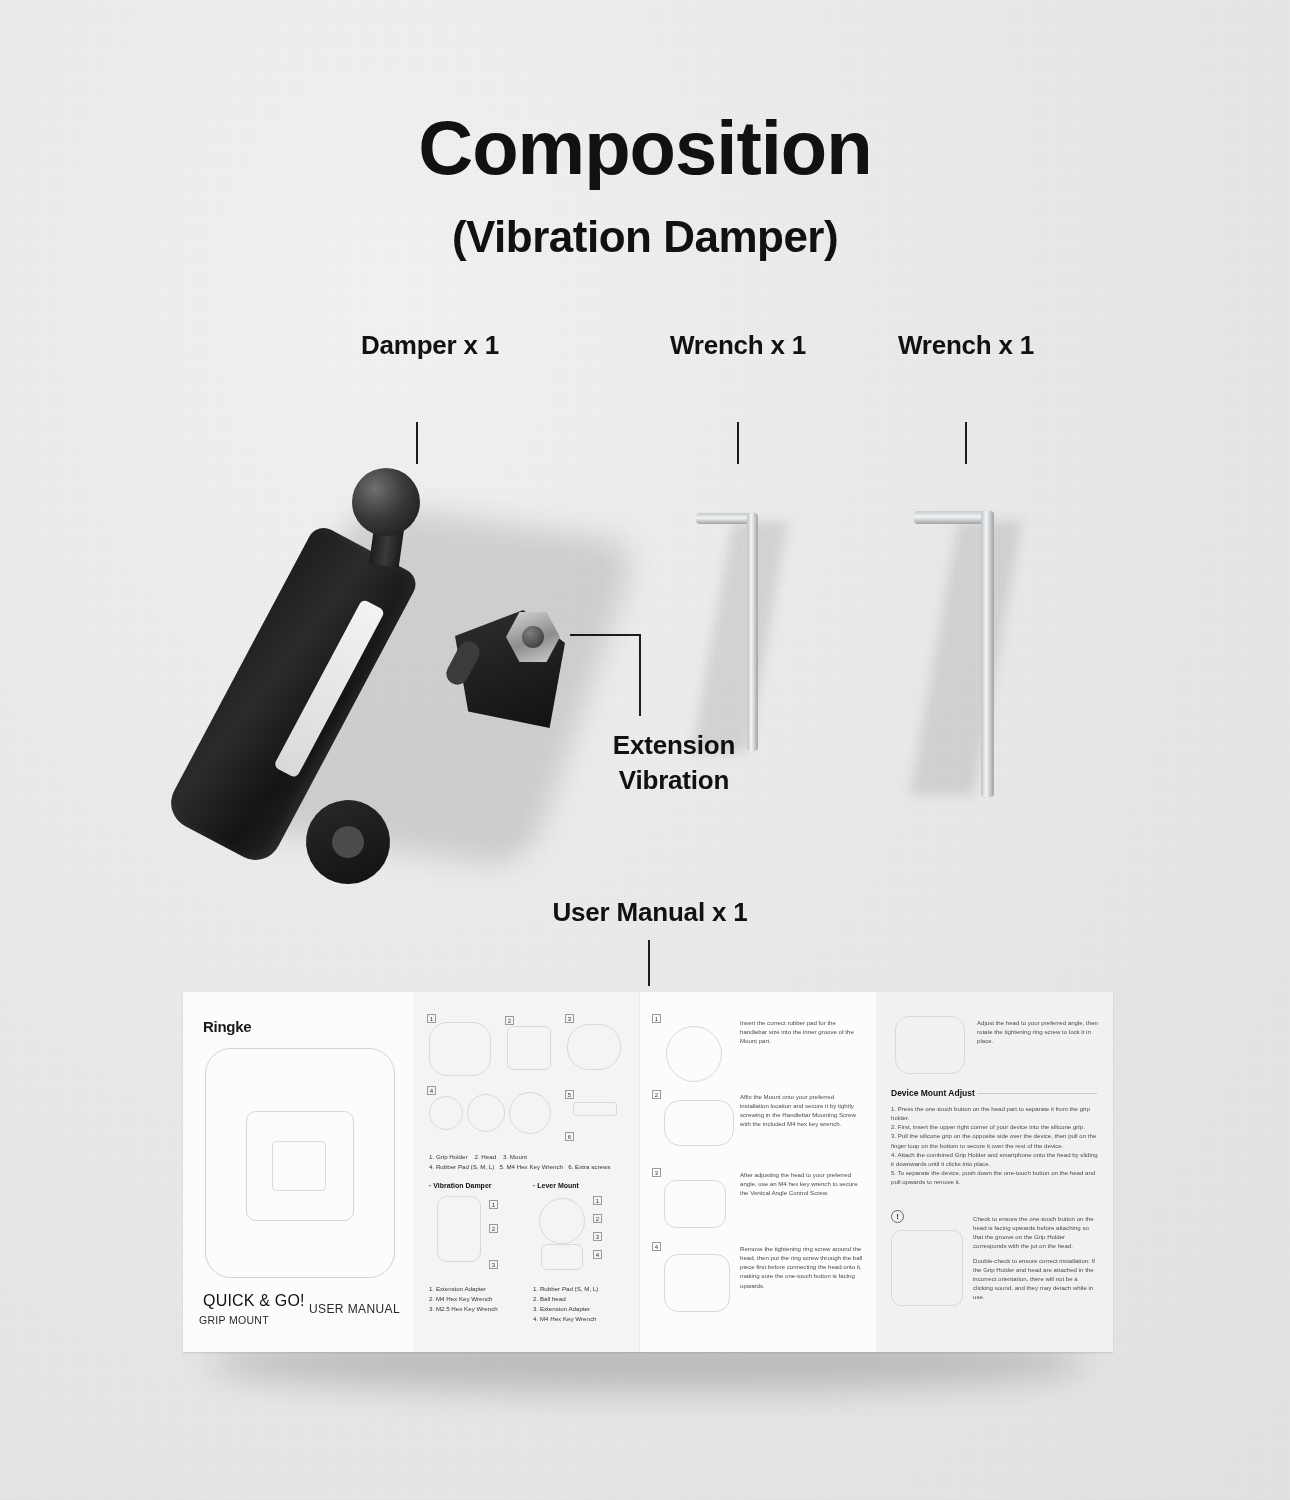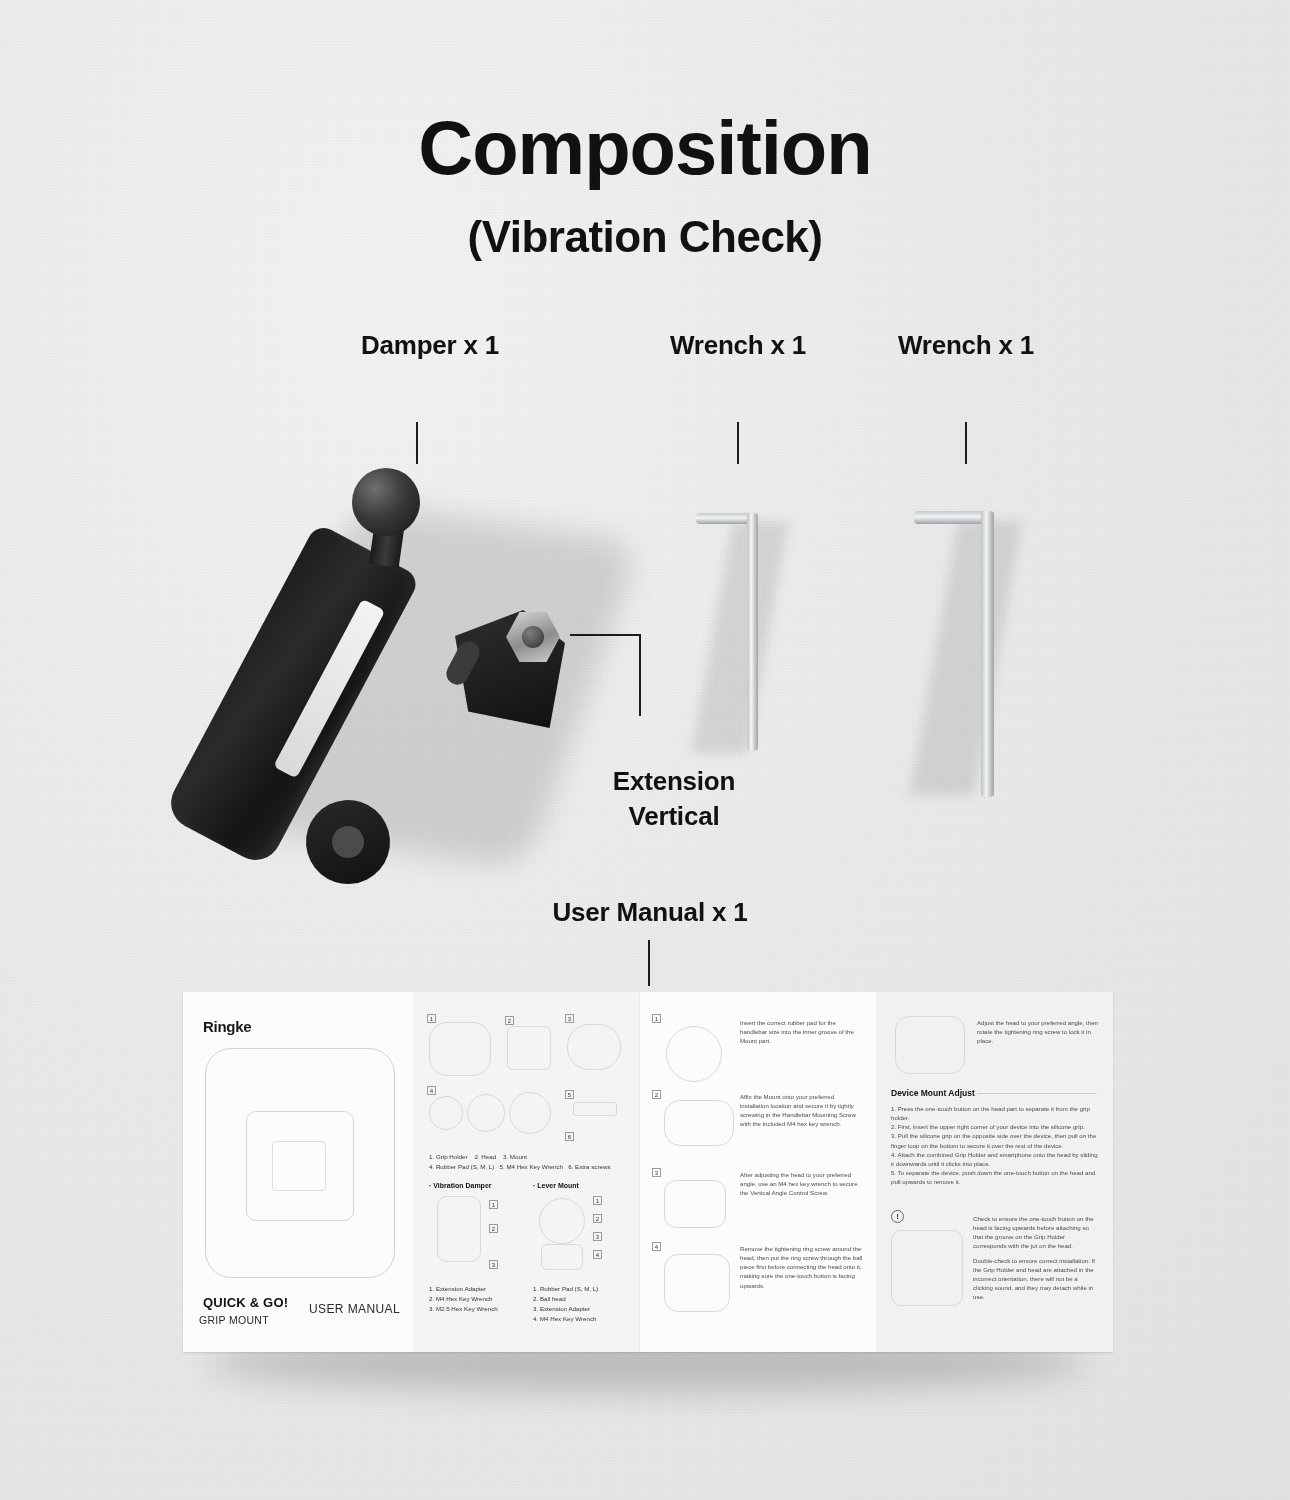--- a/index.html
+++ b/index.html
@@ -112,21 +112,21 @@
   .panel{
     position:absolute; top:0; height:360px; background:#fbfbfb;
     box-shadow:0 1px 2px rgba(0,0,0,0.12);
     overflow:hidden;
   }
   .p1{ left:0;   width:232px; background:#fcfcfc; }
   .p2{ left:232px; width:225px; background:#f4f4f4; }
   .p3{ left:457px; width:237px; background:#fcfcfc; }
   .p4{ left:694px; width:236px; background:#f1f1f1; }
   .brand{ position:absolute; left:20px; top:26px; font-size:15px; font-weight:700; letter-spacing:-0.3px; color:#1a1a1a;}
-  .qg{ position:absolute; left:20px; bottom:42px; font-size:13px; font-weight:700; color:#111; letter-spacing:0.2px;}
+  .qg{ position:absolute; left:20px; bottom:42px; font-size:16px; font-weight:400; color:#111; letter-spacing:0.2px;}
   .gm{ position:absolute; left:16px; bottom:26px; font-size:10.5px; color:#2a2a2a; letter-spacing:0.3px;}
   .um{ position:absolute; left:126px; bottom:36px; font-size:12px; color:#2a2a2a; letter-spacing:0.4px;}
 
   .outline-art{
     position:absolute; left:22px; top:56px; width:190px; height:230px;
     border:1.3px solid #d2d2d2; border-radius:26px;
     background:
       linear-gradient(180deg, rgba(0,0,0,0) 0%, rgba(0,0,0,0) 100%);
   }
   .outline-art:before{
@@ -152,40 +152,40 @@
     position:absolute; width:13px; height:13px; border-radius:50%; border:1px solid #666;
     font-size:8px; text-align:center; line-height:12px; color:#333; font-weight:700;
   }
 </style>
 </head>
 <body>
 
 <div class="grain"></div>
 
 <div class="title">Composition</div>
-<div class="subtitle">(Vibration Check)</div>
+<div class="subtitle">(Vibration Damper)</div>
 
 <div class="callout" style="left:300px; top:328px; width:260px;">
   <div>Damper x 1</div>
 </div>
 <div class="leader v" style="left:416px; top:422px; height:42px;"></div>
 
 <div class="callout" style="left:608px; top:328px; width:260px;">
   <div>Wrench x 1</div>
 </div>
 <div class="leader v" style="left:737px; top:422px; height:42px;"></div>
 
 <div class="callout" style="left:853px; top:328px; width:226px;">
   <div>Wrench x 1</div>
 </div>
 <div class="leader v" style="left:965px; top:422px; height:42px;"></div>
 
-<div class="callout" style="left:548px; top:728px; width:252px;margin-top:36px;">
+<div class="callout" style="left:548px; top:728px; width:252px;">
   <div>Extension</div>
-  <div>Vertical</div>
+  <div>Vibration</div>
 </div>
 <div class="leader h" style="left:570px; top:634px; width:70px;"></div>
 <div class="leader v" style="left:639px; top:634px; height:82px;"></div>
 
 <div class="callout" style="left:480px; top:895px; width:340px;">
   <div>User Manual x 1</div>
 </div>
 <div class="leader v" style="left:648px; top:940px; height:46px;"></div>
 
 <div class="damper">

